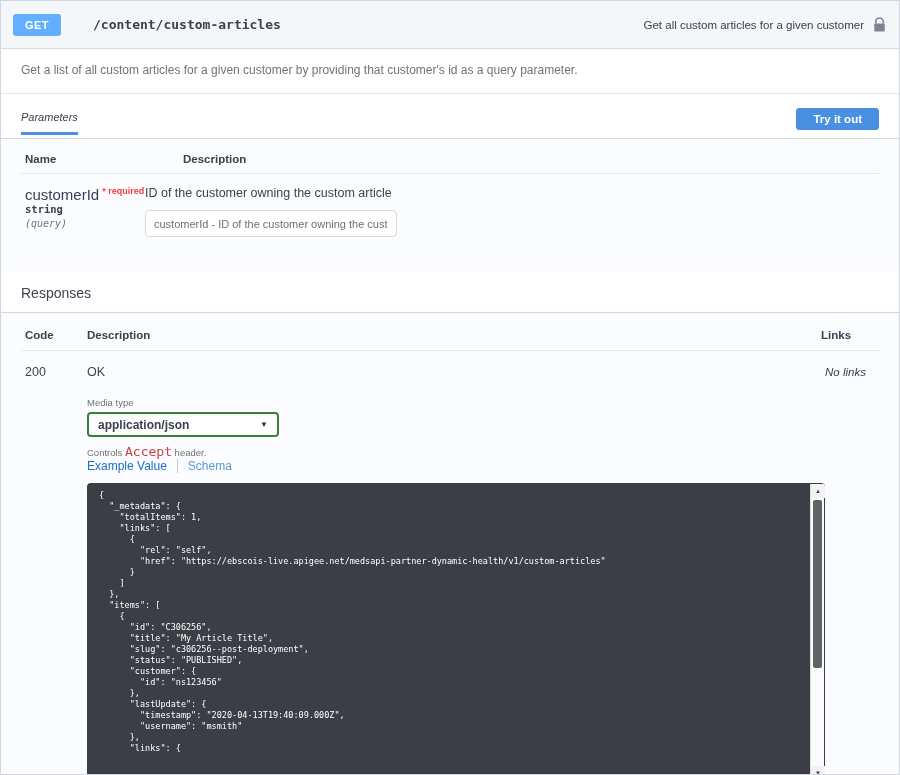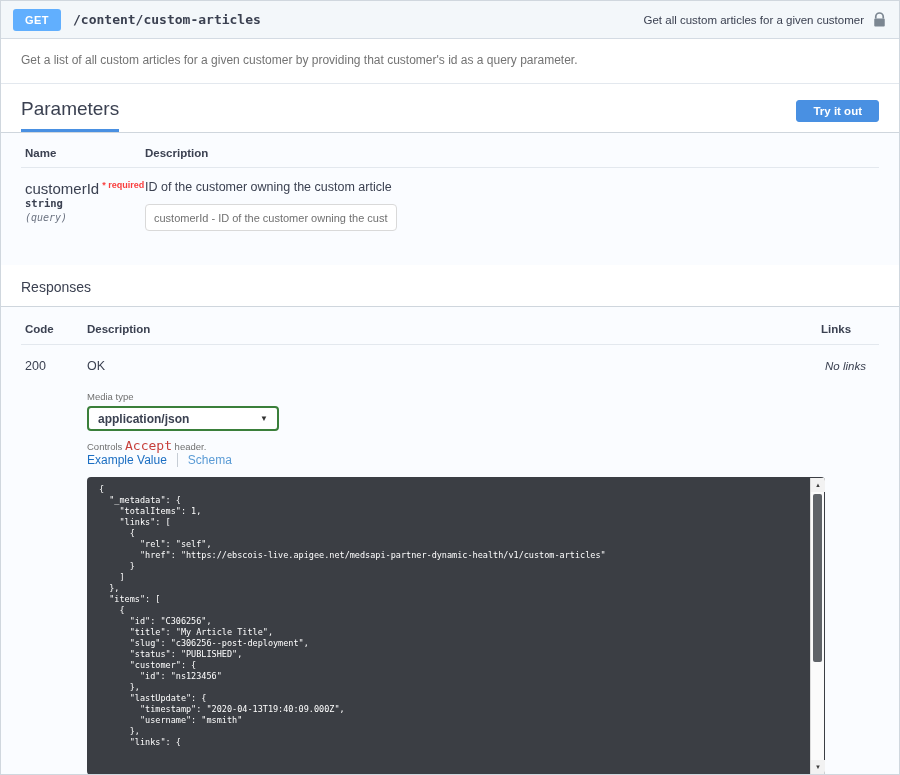--- a/index.html
+++ b/index.html
@@ -12,21 +12,22 @@
     background: #ffffff;
     overflow: hidden;
   }
 
   
   .summary-bar {
     display: flex; align-items: center;
     background: #f3f7fa;
     border-bottom: 1px solid #d4dbe3;
     padding: 7px 12px 7px 12px;
-    height: 38px;
+    height: 48px;
+    gap: 20px;
   }
   .method-badge {
     background: #61affe; color: #fff;
     font-size: 11px; font-weight: bold;
     padding: 5px 0; width: 48px; text-align: center;
     border-radius: 3px; letter-spacing: .5px;
     border: none; cursor: pointer;
   }
   .endpoint-path {
     font-family: "DejaVu Sans Mono", monospace;
@@ -44,37 +45,37 @@
     border-bottom: 1px solid #e3e8ee;
   }
 
   
   .section-header {
     display: flex; align-items: center; justify-content: space-between;
     padding: 14px 20px 0 20px;
     border-bottom: 1px solid #cfd6dd;
   }
   .tab-title {
-    font-size: 19px; color: #3b4151;
-    padding-bottom: 9px; display: inline-block;
+    font-size: 11px; color: #3b4151;
+    padding-bottom: 9px; display: inline-block; font-style: italic;
   }
   .tab-title.active { border-bottom: 3px solid #4990e2; }
   .try-btn {
     background: #4990e2; color: #fff; border: 1px solid #4990e2;
     font-size: 11.5px; font-weight: bold;
     padding: 4px 16px; border-radius: 3px;
     margin-bottom: 8px; cursor: pointer;
   }
   .responses-title { font-size: 14px; color: #3b4151; padding-bottom: 11px; display: inline-block; }
 
   
   .params-area { padding: 0 20px 34px 20px; background: rgba(97,175,254,.03); }
   .ptable-head {
     display: flex; font-size: 11.5px; font-weight: bold; color: #3b4151;
-    padding: 14px 0 8px 4px; border-bottom: 1px solid #e3e8ee;
+    padding: 14px 0 8px 4px; border-bottom: 1px solid #e3e8ee; gap: 38px;
   }
   .col-pname { width: 120px; flex-shrink: 0; }
   .col-pdesc { flex: 1; }
   .param-row { display: flex; padding: 12px 0 0 4px; }
   .param-name-line { font-size: 15px; color: #3b4151; }
   .required-flag { font-size: 9px; color: #f93e3e; vertical-align: super; margin-left: 3px; font-weight: bold; }
   .param-type {
     font-family: "DejaVu Sans Mono", monospace;
     font-size: 10.5px; font-weight: bold; color: #3b4151; 
   }

